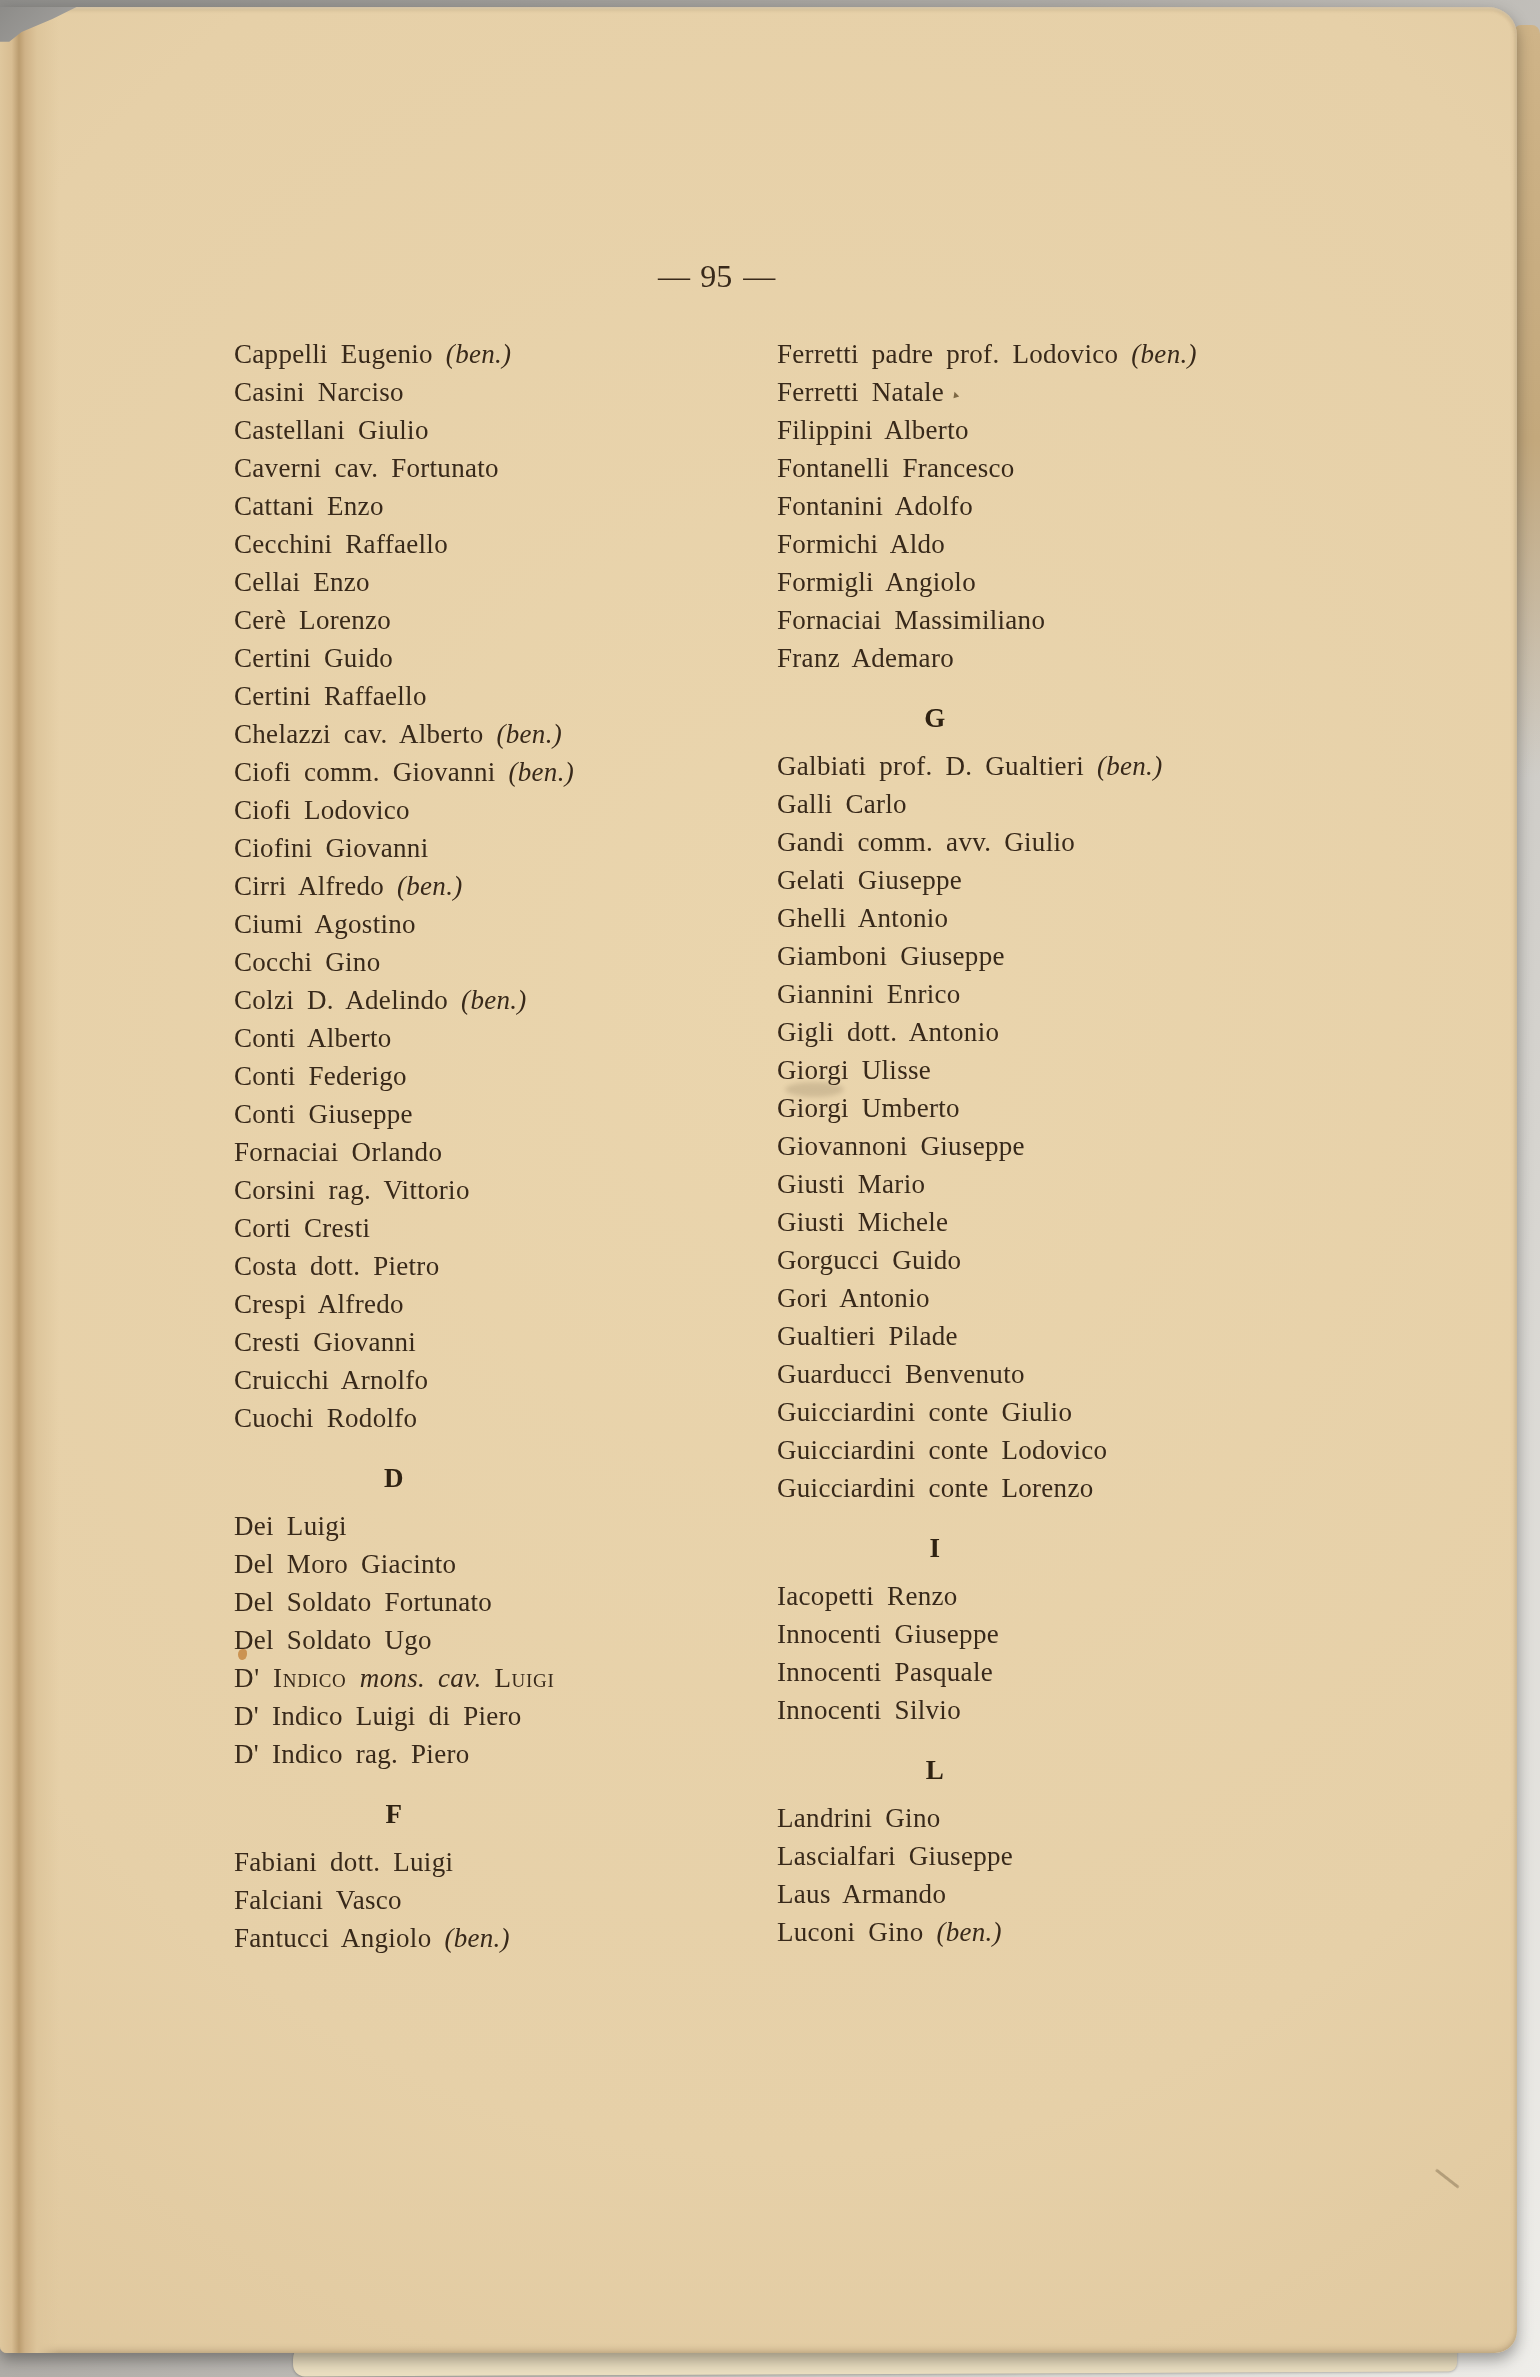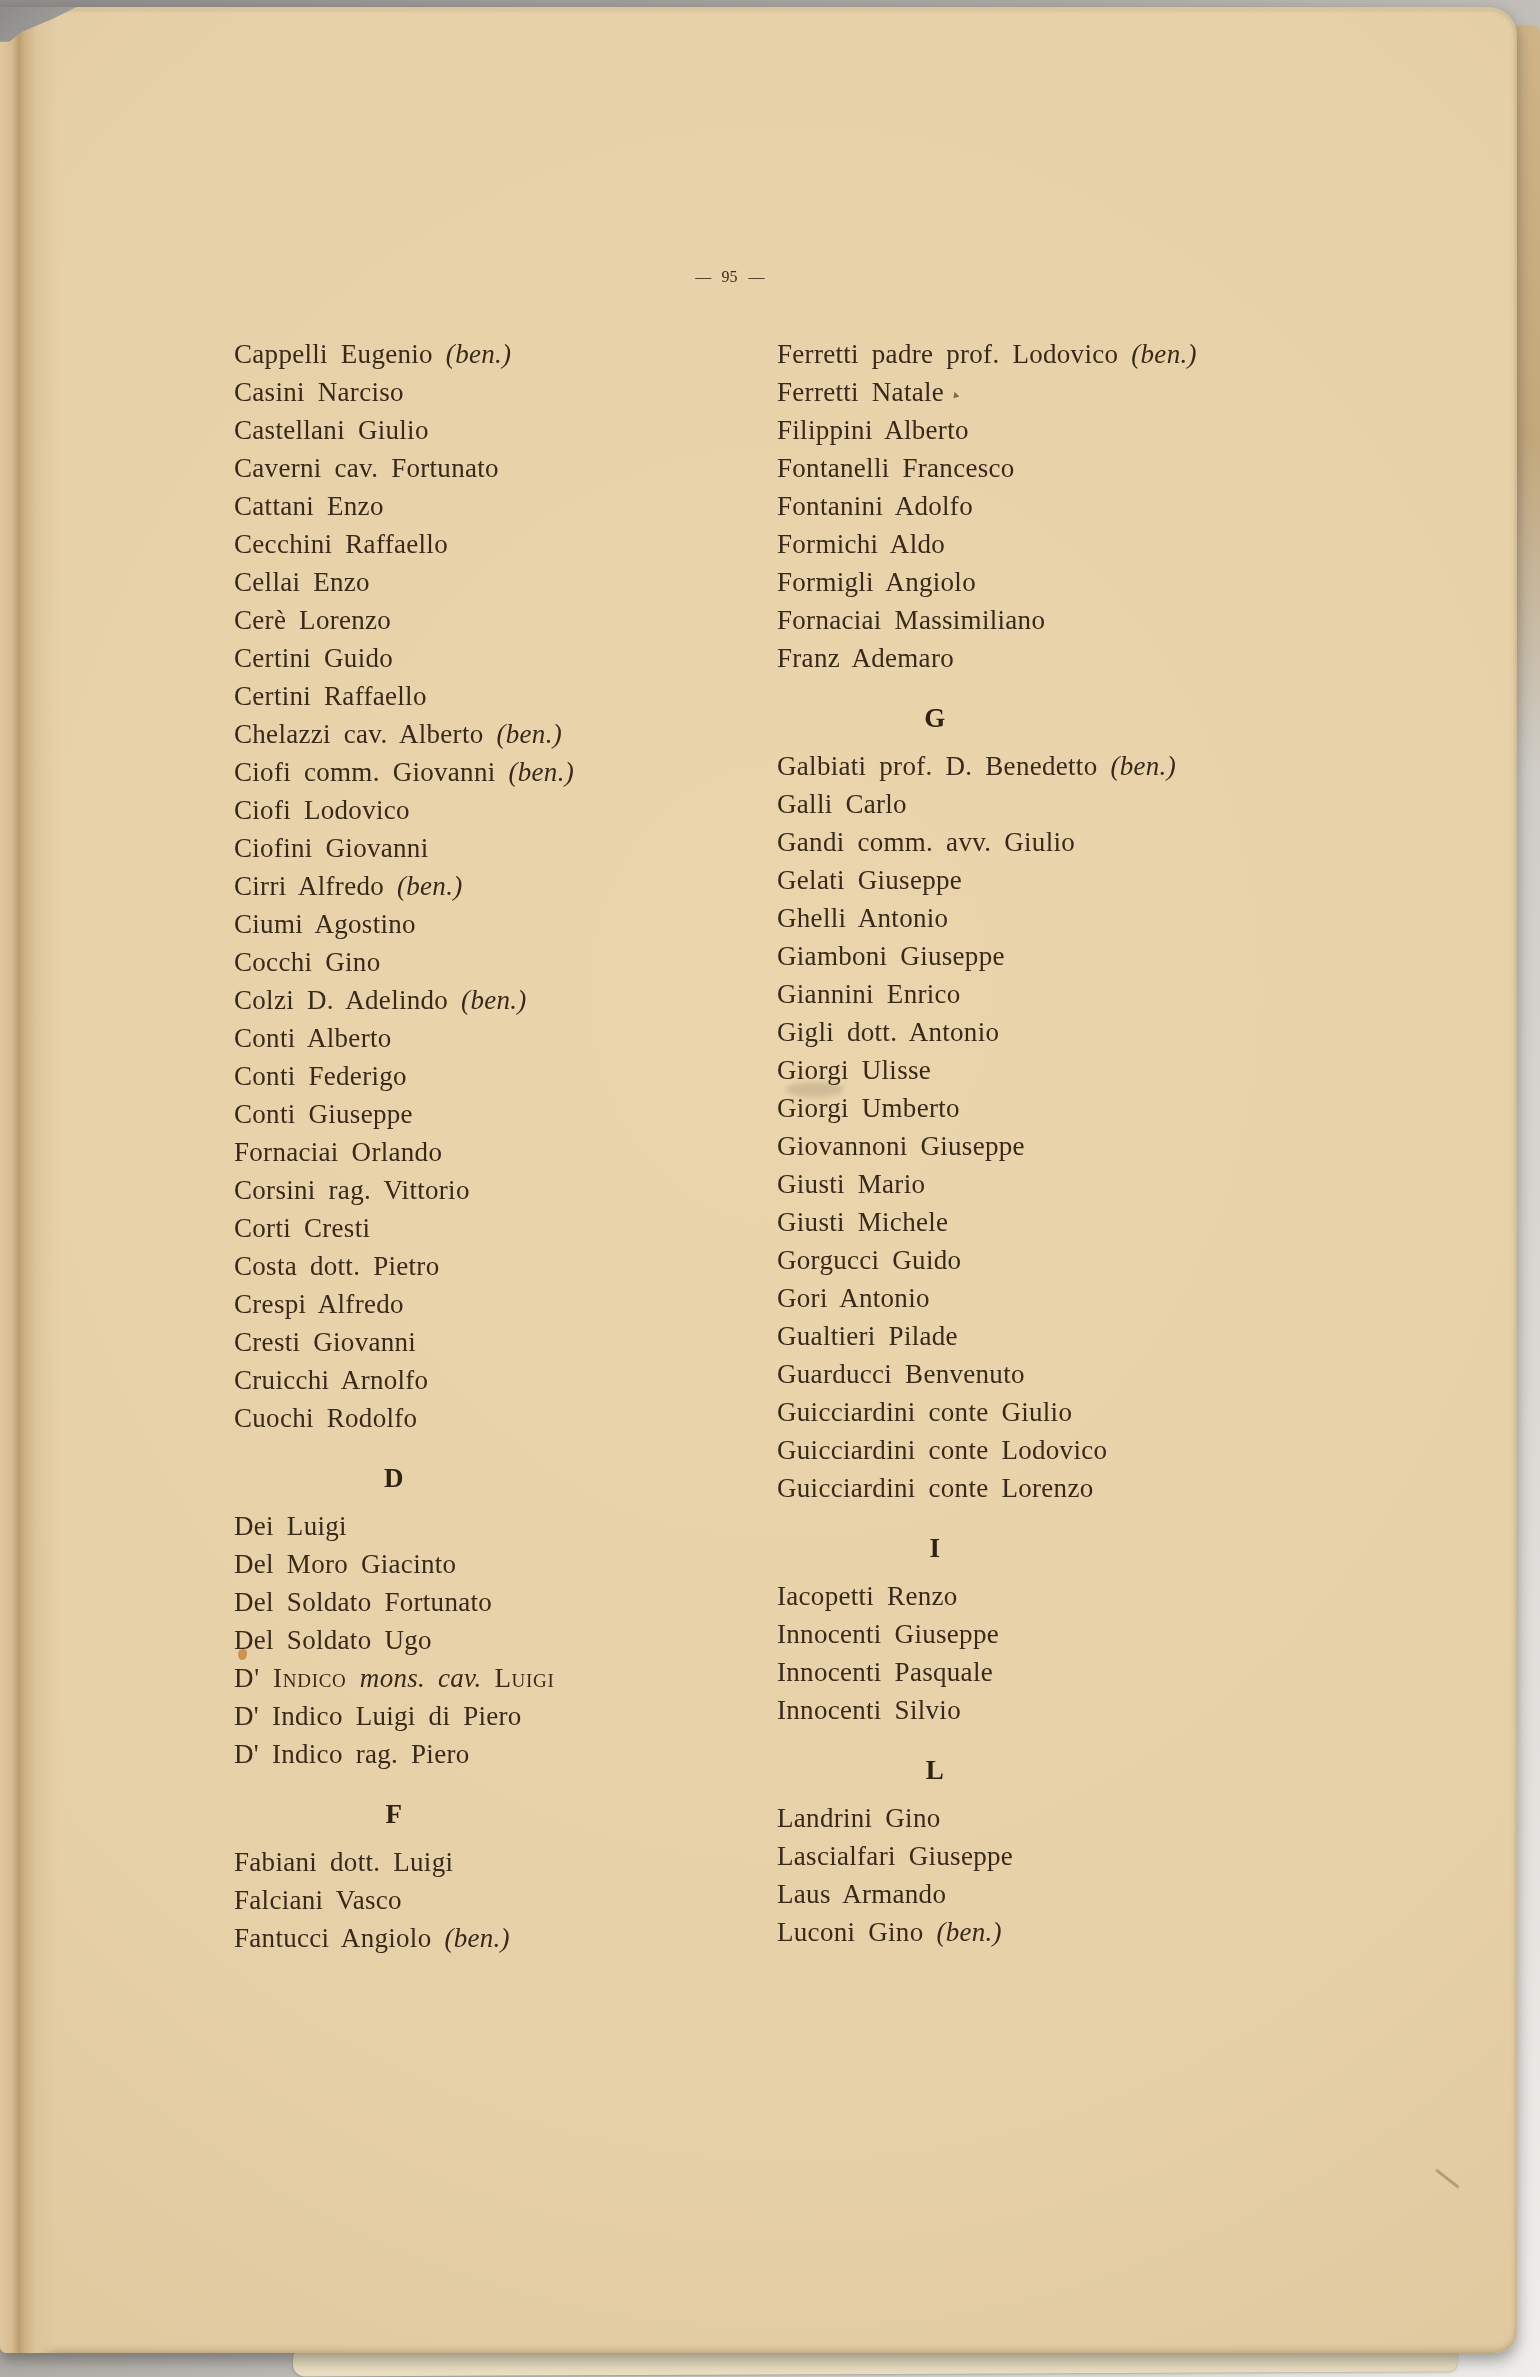--- a/index.html
+++ b/index.html
@@ -28,22 +28,22 @@
     position:absolute;left:0;top:0;bottom:0;width:59px;
     background:linear-gradient(90deg,#dfc79d 0px,#d8bd92 11.7px,#bb9d70 19px,#cfb287 25px,#ddc59b 37px,rgba(230,208,168,0) 59px);
     border-radius:1.7px 0 0 6.7px;
   }
   .torn-notch{
     position:absolute;left:0;top:0;width:77px;height:35px;
     background:linear-gradient(135deg,#8d8c89,#a5a3a0);
     clip-path:polygon(0 0,100% 0,68% 35%,28% 72%,12% 100%,0 100%);
   }
   .header{
-    position:absolute;left:629px;top:251px;width:201px;text-align:center;
-    font-size:16px;line-height:37px;color:#38291a;white-space:nowrap;
+    position:absolute;left:647px;top:251px;width:201px;text-align:left;
+    font-size:32px;line-height:37px;color:#38291a;white-space:nowrap;
   }
   .header .dash{margin:0 11px;letter-spacing:-0.8px;}
   .col{
     position:absolute;font-size:27px;line-height:38px;color:#38291a;
     letter-spacing:0.3px;word-spacing:5.9px;
   }
   .col-left{left:234px;top:328px;width:320px;}
   .col-right{left:745px;top:328px;width:316px;margin-left:32px;}
   .entry{white-space:nowrap;}
   .section-heading{
@@ -131,21 +131,21 @@
         <div class="entry"><span class="seg-n">Ferretti padre prof. Lodovico </span><span class="seg-i">(ben.)</span></div>
         <div class="entry"><span class="seg-n">Ferretti Natale</span><span class="seg-speck"> ▲</span></div>
         <div class="entry"><span class="seg-n">Filippini Alberto</span></div>
         <div class="entry"><span class="seg-n">Fontanelli Francesco</span></div>
         <div class="entry"><span class="seg-n">Fontanini Adolfo</span></div>
         <div class="entry"><span class="seg-n">Formichi Aldo</span></div>
         <div class="entry"><span class="seg-n">Formigli Angiolo</span></div>
         <div class="entry"><span class="seg-n">Fornaciai Massimiliano</span></div>
         <div class="entry"><span class="seg-n">Franz Ademaro</span></div>
         <div class="section-heading">G</div>
-        <div class="entry"><span class="seg-n">Galbiati prof. D. Benedetto </span><span class="seg-i">(ben.)</span></div>
+        <div class="entry"><span class="seg-n">Galbiati prof. D. Gualtieri </span><span class="seg-i">(ben.)</span></div>
         <div class="entry"><span class="seg-n">Galli Carlo</span></div>
         <div class="entry"><span class="seg-n">Gandi comm. avv. Giulio</span></div>
         <div class="entry"><span class="seg-n">Gelati Giuseppe</span></div>
         <div class="entry"><span class="seg-n">Ghelli Antonio</span></div>
         <div class="entry"><span class="seg-n">Giamboni Giuseppe</span></div>
         <div class="entry"><span class="seg-n">Giannini Enrico</span></div>
         <div class="entry"><span class="seg-n">Gigli dott. Antonio</span></div>
         <div class="entry"><span class="seg-n">Giorgi Ulisse</span></div>
         <div class="entry"><span class="seg-n">Giorgi Umberto</span></div>
         <div class="entry"><span class="seg-n">Giovannoni Giuseppe</span></div>

